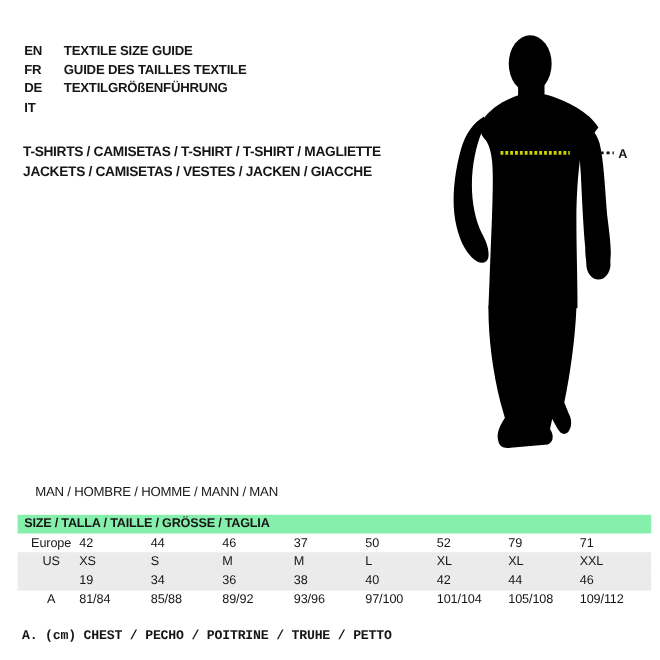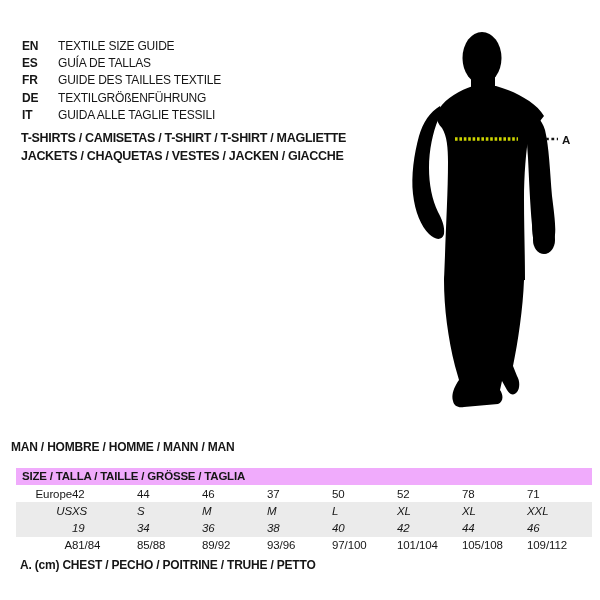--- a/index.html
+++ b/index.html
@@ -4,71 +4,66 @@
 <style>
   html,body{margin:0;padding:0;background:#fff;}
   .stage{
     position:relative;width:600px;height:600px;background:#ffffff;overflow:hidden;
     font-family:"Liberation Sans","DejaVu Sans",sans-serif;color:#161616;margin-top:22px;
   }
   
   .langs{position:absolute;left:22px;top:15px;}
   .lang-row{display:flex;height:17.4px;align-items:center;}
   .lang-code{width:36px;font-size:12px;font-weight:700;letter-spacing:-0.2px;}
-  .lang-label{font-size:12px;font-weight:400;letter-spacing:-0.2px;white-space:nowrap;text-align:right;}
+  .lang-label{font-size:12px;font-weight:700;letter-spacing:-0.2px;white-space:nowrap;text-align:right;}
   
   .cats{position:absolute;left:21px;top:108px;}
   .cat-line{font-size:12.5px;font-weight:700;letter-spacing:-0.3px;line-height:17.5px;white-space:nowrap;}
   
   .figure-wrap{position:absolute;left:378px;top:8px;width:200px;height:380px;}
   
-  .man-title{position:absolute;left:11px;top:418px;font-size:12px;font-weight:700;letter-spacing:-0.2px;white-space:nowrap;}
+  .man-title{position:absolute;left:32px;top:418px;font-size:12px;font-weight:400;letter-spacing:-0.2px;white-space:nowrap;}
   
   .size-table{position:absolute;left:16px;top:446px;width:576px;}
-  .t-header{height:17px;line-height:17px;background:#f0abfc;padding-left:6px;
+  .t-header{height:17px;line-height:17px;background:#86efac;padding-left:6px;
             font-size:11.5px;font-weight:700;letter-spacing:-0.2px;box-sizing:border-box;}
   .t-row{display:grid;grid-template-columns:56px repeat(8,1fr);height:17.2px;align-items:center;
          font-size:11.5px;letter-spacing:-0.1px;}
-  .t-row.shaded{background:#ebebeb;font-style:italic;}
-  .t-label{padding-left:5px;text-align:right;}
+  .t-row.shaded{background:#ebebeb;}
+  .t-label{padding-left:5px;text-align:center;}
   .t-cell{text-align:left;}
   
-  .footnote{position:absolute;left:20px;top:536px;font-size:12px;font-weight:700;letter-spacing:-0.2px;white-space:nowrap;}
+  .footnote{position:absolute;left:20px;top:549px;font-size:12px;font-weight:700;letter-spacing:-0.2px;white-space:nowrap;font-family:Liberation Mono, monospace;}
 </style>
 </head>
 <body>
 
 <div class="stage">
 
   <div class="langs">
     <div class="lang-row">
       <span class="lang-code">EN</span>
       <span class="lang-label">TEXTILE SIZE GUIDE</span>
     </div>
     <div class="lang-row">
-      <span class="lang-code">ES</span>
-      <span class="lang-label">GUÍA DE TALLAS</span>
-    </div>
-    <div class="lang-row">
       <span class="lang-code">FR</span>
       <span class="lang-label">GUIDE DES TAILLES TEXTILE</span>
     </div>
     <div class="lang-row">
       <span class="lang-code">DE</span>
       <span class="lang-label">TEXTILGRÖßENFÜHRUNG</span>
     </div>
     <div class="lang-row">
       <span class="lang-code">IT</span>
-      <span class="lang-label">GUIDA ALLE TAGLIE TESSILI</span>
     </div>
   </div>
 
   <div class="cats">
     <div class="cat-line">T-SHIRTS / CAMISETAS / T-SHIRT / T-SHIRT / MAGLIETTE</div>
-    <div class="cat-line">JACKETS / CHAQUETAS / VESTES / JACKEN / GIACCHE</div>
+    <div class="cat-line">JACKETS / CAMISETAS / VESTES / JACKEN / GIACCHE</div>
   </div>
 
   <div class="figure-wrap">
     <svg width="200" height="380" viewBox="0 0 200 380" xmlns="http://www.w3.org/2000/svg">
       <g fill="#000000">
         <ellipse cx="104" cy="28" rx="19.5" ry="26"></ellipse>
         <rect x="93" y="38" width="24" height="22"></rect>
         <path d="M95 56 C82 60 68 68 61 79 C57 85 58 92 64 98
           C69 106 70 118 70 132 C70 160 68 195 67 225 L66 250
           C80 254 120 254 147 250 C147 225 146 195 146 170
@@ -101,21 +96,21 @@
     <div class="t-header">SIZE / TALLA / TAILLE / GRÖSSE / TAGLIA</div>
 
     <div class="t-row">
       <span class="t-label">Europe</span>
       <span class="t-cell">42</span>
       <span class="t-cell">44</span>
       <span class="t-cell">46</span>
       <span class="t-cell">37</span>
       <span class="t-cell">50</span>
       <span class="t-cell">52</span>
-      <span class="t-cell">78</span>
+      <span class="t-cell">79</span>
       <span class="t-cell">71</span>
     </div>
 
     <div class="t-row shaded">
       <span class="t-label">US</span>
       <span class="t-cell">XS</span>
       <span class="t-cell">S</span>
       <span class="t-cell">M</span>
       <span class="t-cell">M</span>
       <span class="t-cell">L</span>

